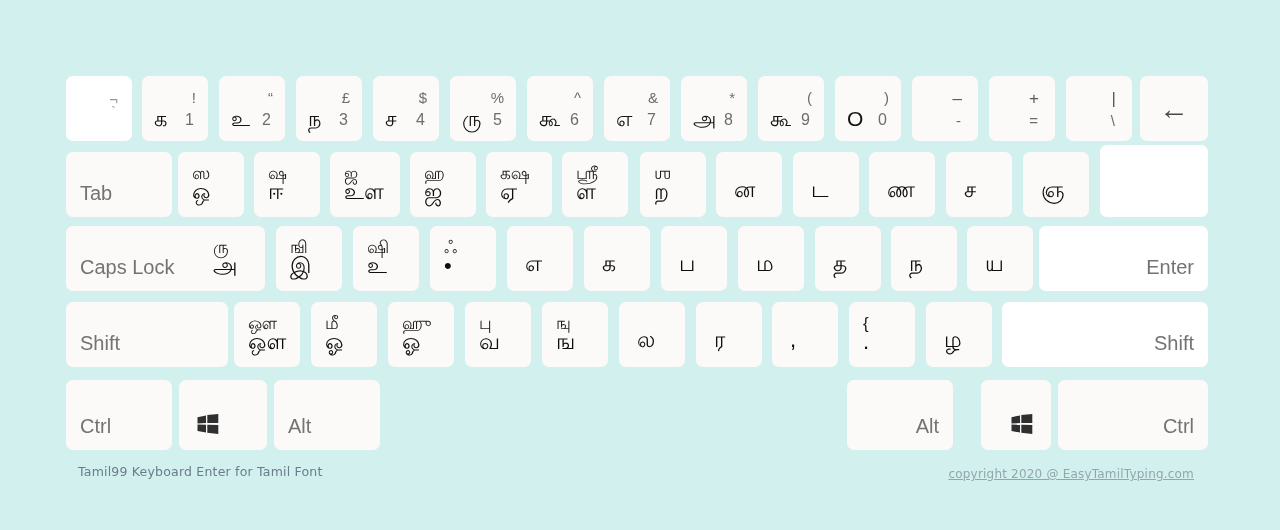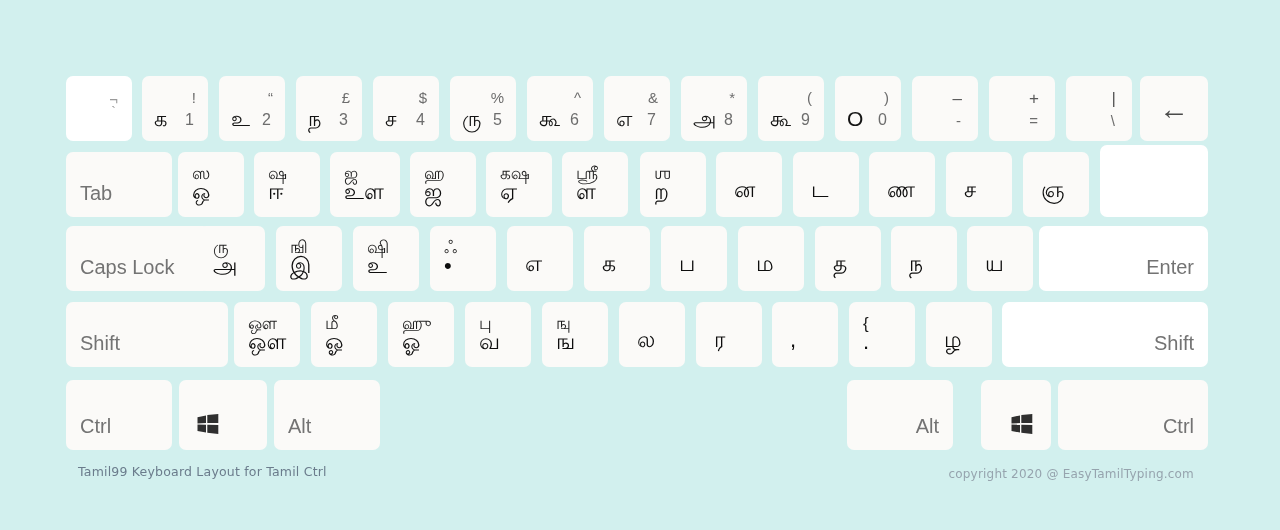--- a/index.html
+++ b/index.html
@@ -167,20 +167,21 @@
     letter-spacing: 0.2px;
   }
   .footer-right {
     position: absolute;
     right: 86px;
     top: 467px;
     font-size: 12px;
     color: #96a4ae;
     font-family: "DejaVu Sans", sans-serif;
     letter-spacing: 0.2px;
+    text-decoration: underline;
   }
 </style>
 </head>
 <body>
 
 <div id="keyboard">
 
   <div class="key plain" style="left:66px; top:76px; width:66px; height:65px;">
     <span class="tilde-top">¬</span>
     <span class="tilde-bot">`</span>
@@ -423,16 +424,16 @@
         <path d="M0.5 10.6 L9 10.8 L9 18.6 L0.5 16.9 Z" fill="#2f2f2f"></path>
         <path d="M10.3 10.8 L21.3 10.9 L21.3 20 L10.3 18.8 Z" fill="#2f2f2f"></path>
       </svg>
     </span>
   </div>
 
   <div class="key" style="left:1058px; top:380px; width:150px; height:70px;">
     <span class="mod mod-r">Ctrl</span>
   </div>
 
-  <div class="footer-left">Tamil99 Keyboard Layout for Tamil Ctrl</div>
+  <div class="footer-left">Tamil99 Keyboard Enter for Tamil Font</div>
   <div class="footer-right">copyright 2020 @ EasyTamilTyping.com</div>
 
 </div>
 
 </body></html>

